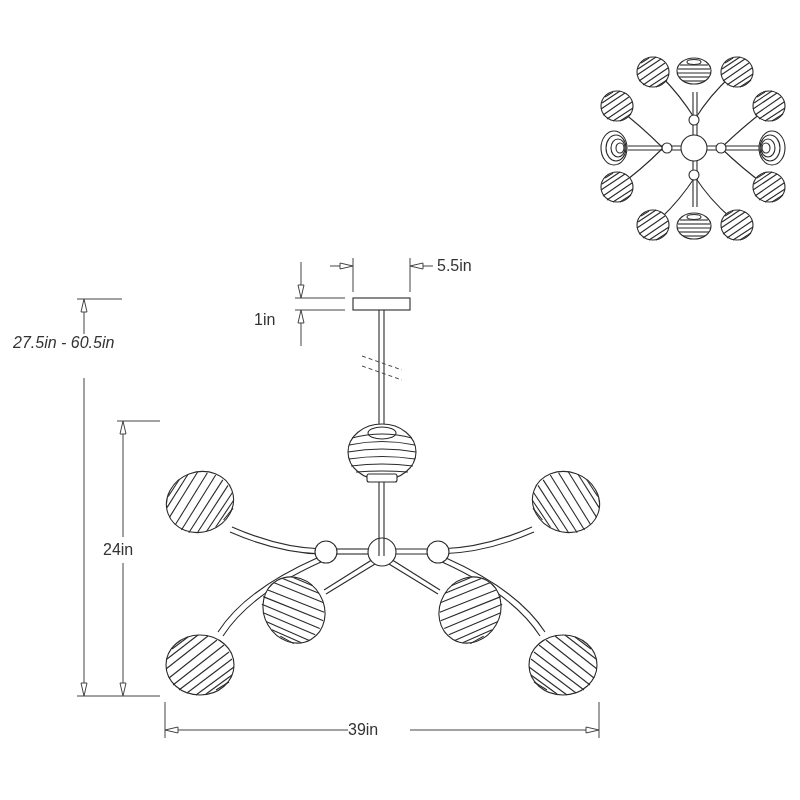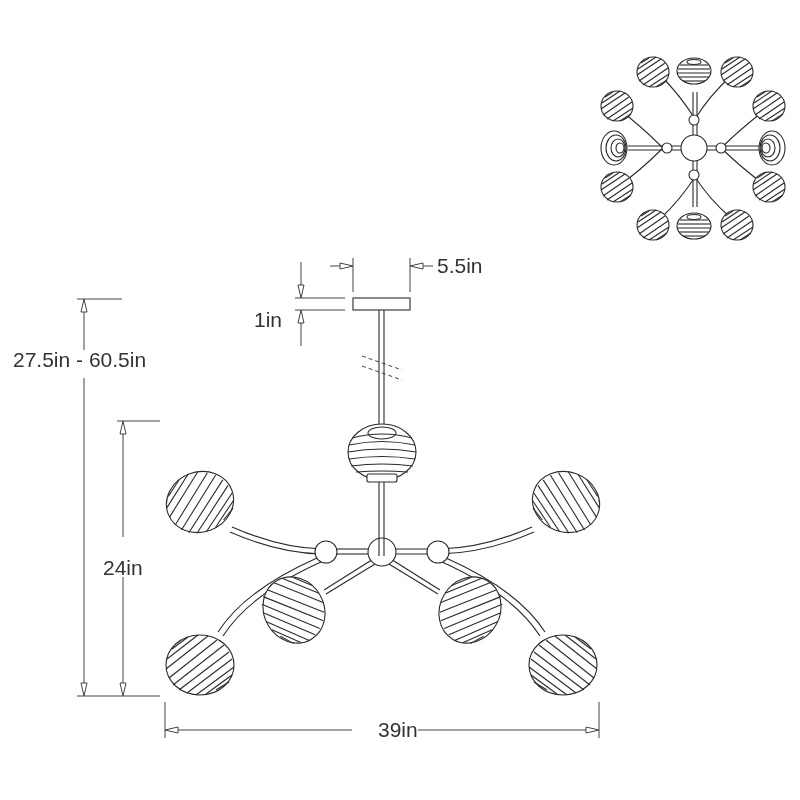--- a/index.html
+++ b/index.html
@@ -1,18 +1,18 @@
 <!DOCTYPE html>
 <html><head>
 <meta charset="utf-8">
 <style>
   html, body { margin:0; padding:0; background:#ffffff; }
   body { width:800px; height:800px; position:relative; overflow:hidden; font-family:"Liberation Sans", sans-serif; }
   svg { position:absolute; left:0; top:0; }
-  .lbl { position:absolute; font-family:"Liberation Sans", sans-serif; font-size:21px; color:#333333; background:#ffffff; line-height:18px; white-space:nowrap; }
+  .lbl { position:absolute; font-family:"Liberation Sans", sans-serif; font-size:16px; color:#333333; background:#ffffff; line-height:18px; white-space:nowrap; }
   .ln { stroke:#2b2b2b; stroke-width:1.1; fill:none; }
   .lnw { stroke:#2b2b2b; stroke-width:1.1; fill:#ffffff; }
   .dim { stroke:#444444; stroke-width:1; fill:none; }
   .arrow { stroke:#444444; stroke-width:1; fill:#ffffff; }
   .dash { stroke:#444444; stroke-width:1; stroke-dasharray:4 3; fill:none; }
 </style>
 </head>
 <body>
 
 <svg width="800" height="800" viewBox="0 0 800 800">
@@ -187,15 +187,15 @@
     <line x1="599" y1="702" x2="599" y2="738" class="dim"></line>
     <polygon points="178,727 165,730 178,733" class="arrow"></polygon>
     <line x1="178" y1="730" x2="352" y2="730" class="dim"></line>
     <line x1="410" y1="730" x2="586" y2="730" class="dim"></line>
     <polygon points="586,727 599,730 586,733" class="arrow"></polygon>
   </g>
 </svg>
 
 <div class="lbl" style="left:437px;top:257px;">5.5in</div>
 <div class="lbl" style="left:254px;top:311px;">1in</div>
-<div class="lbl" style="left:13px;top:351px;">27.5in - 60.5in</div>
-<div class="lbl" style="left:103px;top:559px;">24in</div>
-<div class="lbl" style="left:378px;top:721px;">39in</div>
+<div class="lbl" style="left:13px;top:334px;font-style:italic;">27.5in - 60.5in</div>
+<div class="lbl" style="left:103px;top:541px;">24in</div>
+<div class="lbl" style="left:348px;top:721px;">39in</div>
 
 </body></html>

